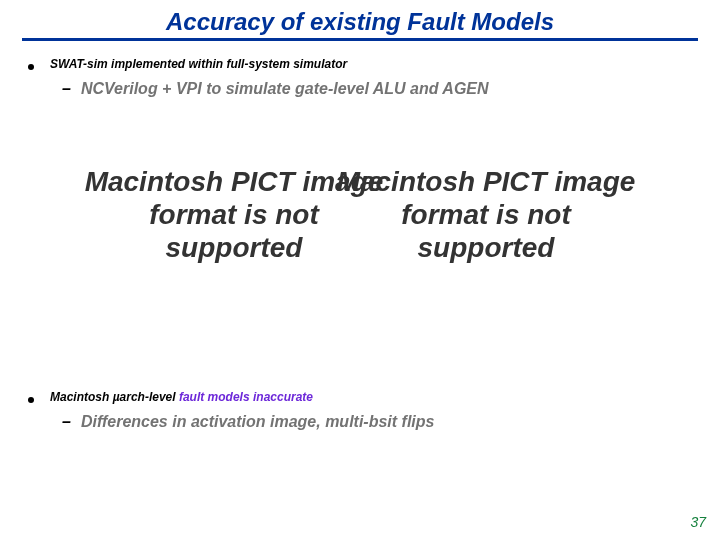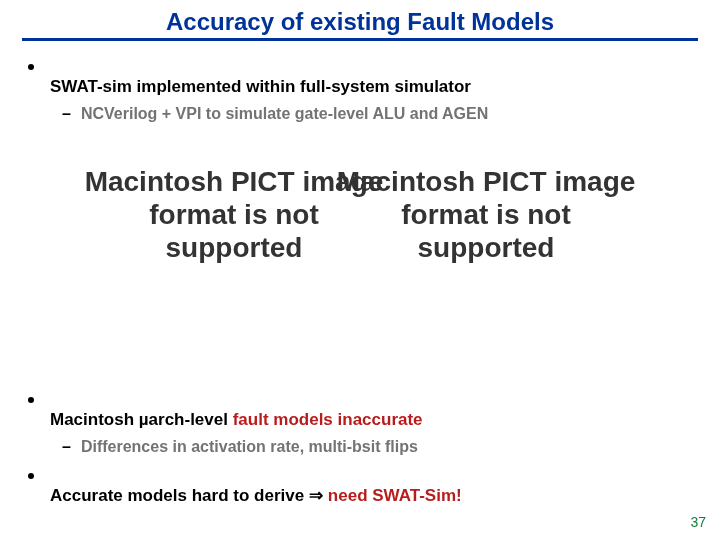--- a/index.html
+++ b/index.html
@@ -1,32 +1,32 @@
 <!DOCTYPE html>
 <html><head>
 <meta charset="utf-8">
 <style>
   * { margin: 0; padding: 0; box-sizing: border-box; }
   html, body { width: 720px; height: 540px; background: #fff; font-family: Arial, Helvetica, sans-serif; overflow: hidden; }
-  .slide { position: relative; width: 720px; height: 540px; }
+  .slide { position: relative; width: 720px; height: 540px; font-style: italic; }
   .title-wrap { padding: 8px 70px 0 70px; }
   .title { font-size: 24px; font-weight: bold; color: #003399; text-align: center; padding-bottom: 2px; }
   .title-underline { height: 3px; background: #003399; margin: 0 22px 0 22px; }
   .body { padding: 16px 28px 0 28px; }
   .b1 { display: flex; align-items: flex-start; margin-bottom: 6px; }
   .b1 .dot { width: 6px; height: 6px; border-radius: 50%; background: #000; margin-top: 7px; margin-right: 16px; flex: 0 0 auto; }
-  .b1 .txt { font-size: 17px; font-weight: bold; color: #000; line-height: 1.3; margin-top: 19px; }
+  .b1 .txt { font-size: 12px; font-weight: bold; color: #000; line-height: 1.3; }
   .b2 { display: flex; align-items: flex-start; margin-left: 34px; margin-bottom: 6px; }
   .b2 .dash { font-size: 16px; font-weight: bold; color: #000; margin-right: 10px; line-height: 1.3; }
   .b2 .txt { font-size: 16px; font-weight: bold; color: #737373; line-height: 1.3; }
   .mid-images { position: absolute; left: 0; right: 0; top: 165px; display: flex; justify-content: center; gap: 0; }
   .pict { font-family: Arial, sans-serif; font-size: 28px; font-weight: bold; color: #333; text-align: center; line-height: 1.18; width: 300px; }
   .pict:first-child { margin-right: -48px; }
   .lower { position: absolute; left: 28px; right: 28px; top: 390px; }
-  .highlight { color: #b91c1c; }
+  .highlight { color: #6d28d9; }
   .arrow { font-family: 'Segoe UI Symbol', Arial, sans-serif; }
   .pagenum { position: absolute; right: 14px; bottom: 10px; font-size: 14px; color: #15803d; }
 </style>
 </head>
 <body>
 
 <div class="slide">
 
   <div class="title-wrap">
     <div class="title">Accuracy of existing Fault Models</div>
@@ -51,25 +51,19 @@
 
   <div class="lower">
     <div class="b1">
       <span class="dot"></span>
       <span class="txt">
         <span>Macintosh µarch-level </span><span class="highlight">fault models inaccurate</span>
       </span>
     </div>
     <div class="b2">
       <span class="dash">–</span>
-      <span class="txt">Differences in activation rate, multi-bsit flips</span>
-    </div>
-    <div class="b1" style="margin-top:8px;">
-      <span class="dot"></span>
-      <span class="txt">
-        <span>Accurate models hard to derive </span><span class="arrow">⇒</span><span class="highlight"> need SWAT-Sim!</span>
-      </span>
+      <span class="txt">Differences in activation image, multi-bsit flips</span>
     </div>
   </div>
 
   <div class="pagenum">37</div>
 
 </div>
 
 </body></html>

